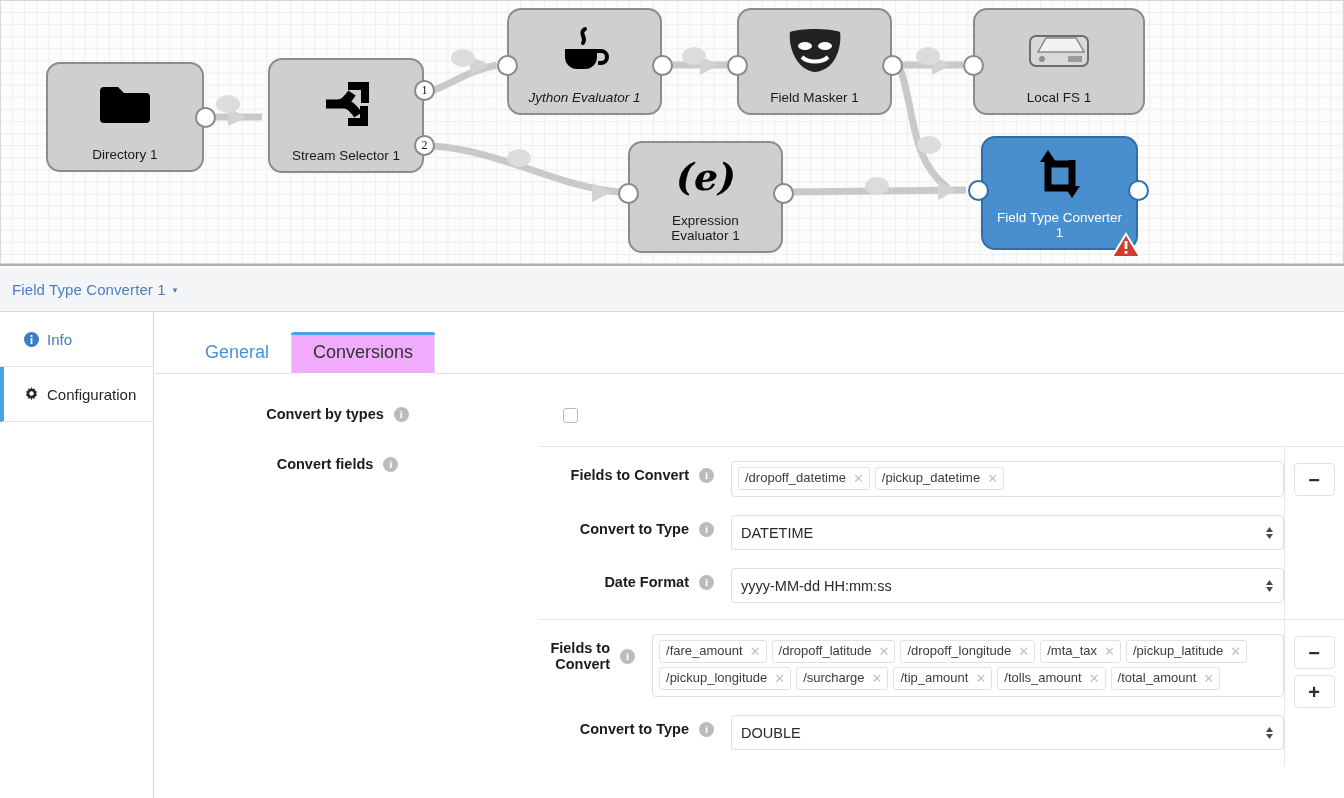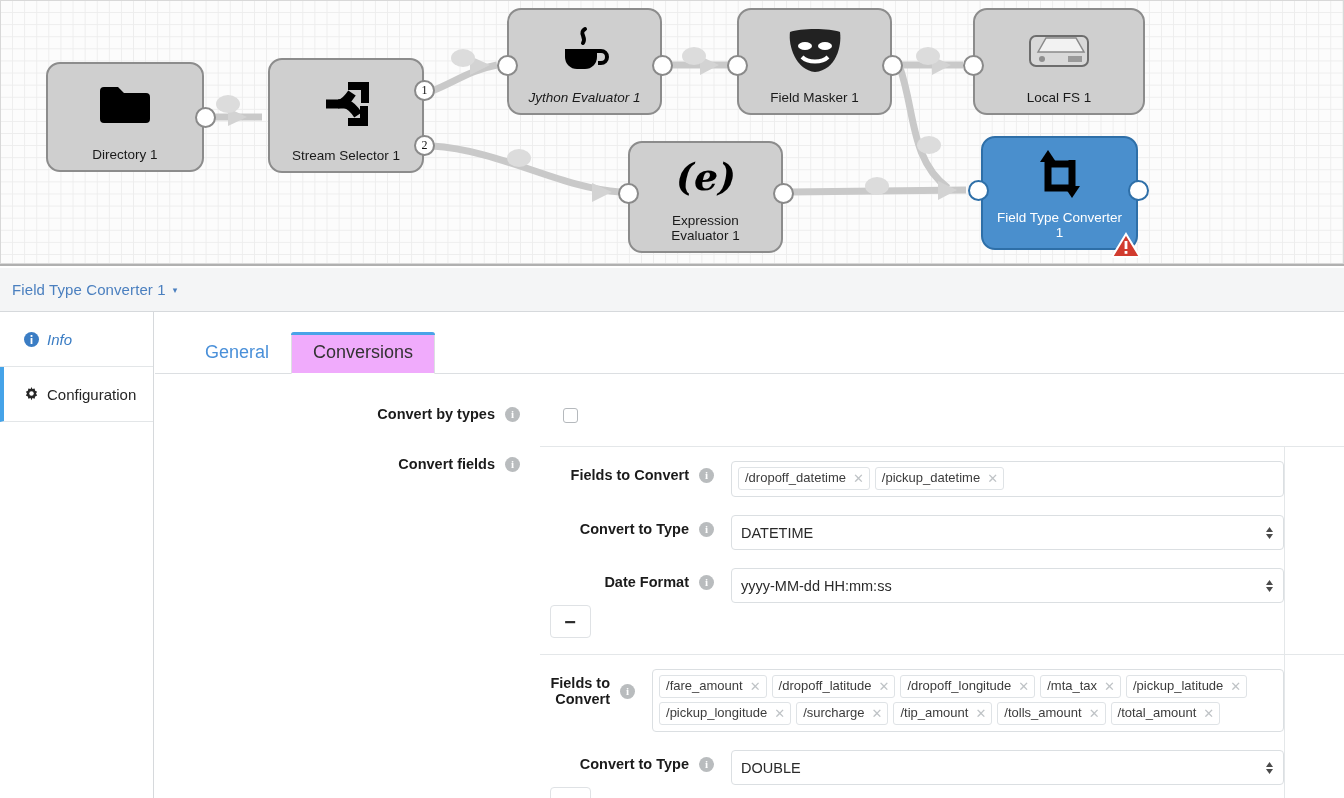--- a/index.html
+++ b/index.html
@@ -71,21 +71,21 @@
   
   #sidebar {
     position:absolute; left:0; top:312px; width:154px; height:486px;
     background:#fff; border-right:1px solid #d6d9dc;
   }
   .side-item {
     height:55px; display:flex; align-items:center; padding-left:24px;
     font-size:15px; border-bottom:1px solid #e3e6e8; background:#fff;
   }
   .side-item .sicon{ margin-right:8px; display:flex; align-items:center; }
-  .side-item.info { color:#3b7dc4;font-style:italic; }
+  .side-item.info { color:#3b7dc4; }
   .side-item.config { color:#262626; border-left:4px solid #45a3e8; padding-left:20px; }
 
   
   #tabs {
     position:absolute; left:155px; top:312px; width:1189px; height:62px;
     background:#fff; border-bottom:1px solid #dcdfe2;
     display:flex; align-items:flex-end; padding-left:28px;
   }
   .tab {
     font-size:18px; padding:9px 21px 10px; margin-bottom:-1px;
@@ -102,21 +102,21 @@
   }
 
   
   #form {
     position:absolute; left:155px; top:374px; width:1189px; height:424px;
     background:#fff; overflow:hidden;
   }
   .row { display:flex; align-items:flex-start; }
   .fieldlabel {
     font-size:14.5px; font-weight:bold; color:#1b1b1b;
-    text-align:right; display:flex; align-items:center; justify-content:flex-end;
+    text-align:right; display:flex; align-items:center; justify-content:center;
   }
   .info-dot {
     display:inline-flex; align-items:center; justify-content:center;
     width:15px; height:15px; border-radius:50%; background:#b9bcbe;
     color:#fff; font-size:11px; font-weight:bold; margin-left:10px;
     font-family:"Liberation Serif", serif; flex:0 0 auto;
   }
 
   #row-convert-by-types { position:absolute; left:0; top:32px; width:1189px; }
   #row-convert-by-types .fieldlabel { width:365px; }
@@ -126,21 +126,20 @@
   }
 
   #convert-fields-label {
     position:absolute; left:0; top:82px; width:365px;
   }
 
   .panels { position:absolute; left:385px; top:72px; width:804px; }
   .panel {
     position:relative; display:flex; padding:14px 0 16px;
     border-top:1px solid #e4e7e9;
-    flex-direction:column;
   }
   .panel:first-child{ border-top:none; }
   .panel .pbody { width:744px; padding-left:2px; }
   .panel .pbtns { width:60px; padding-top:2px; display:flex; flex-direction:column; align-items:center; gap:6px; }
 
   .prow { display:flex; align-items:flex-start; margin-bottom:18px; }
   .prow:last-child{ margin-bottom:0; }
   .prow .plabel {
     width:172px; text-align:right; font-size:14.5px; font-weight:bold; color:#1b1b1b;
     display:flex; align-items:center; justify-content:flex-end; padding-top:6px;

